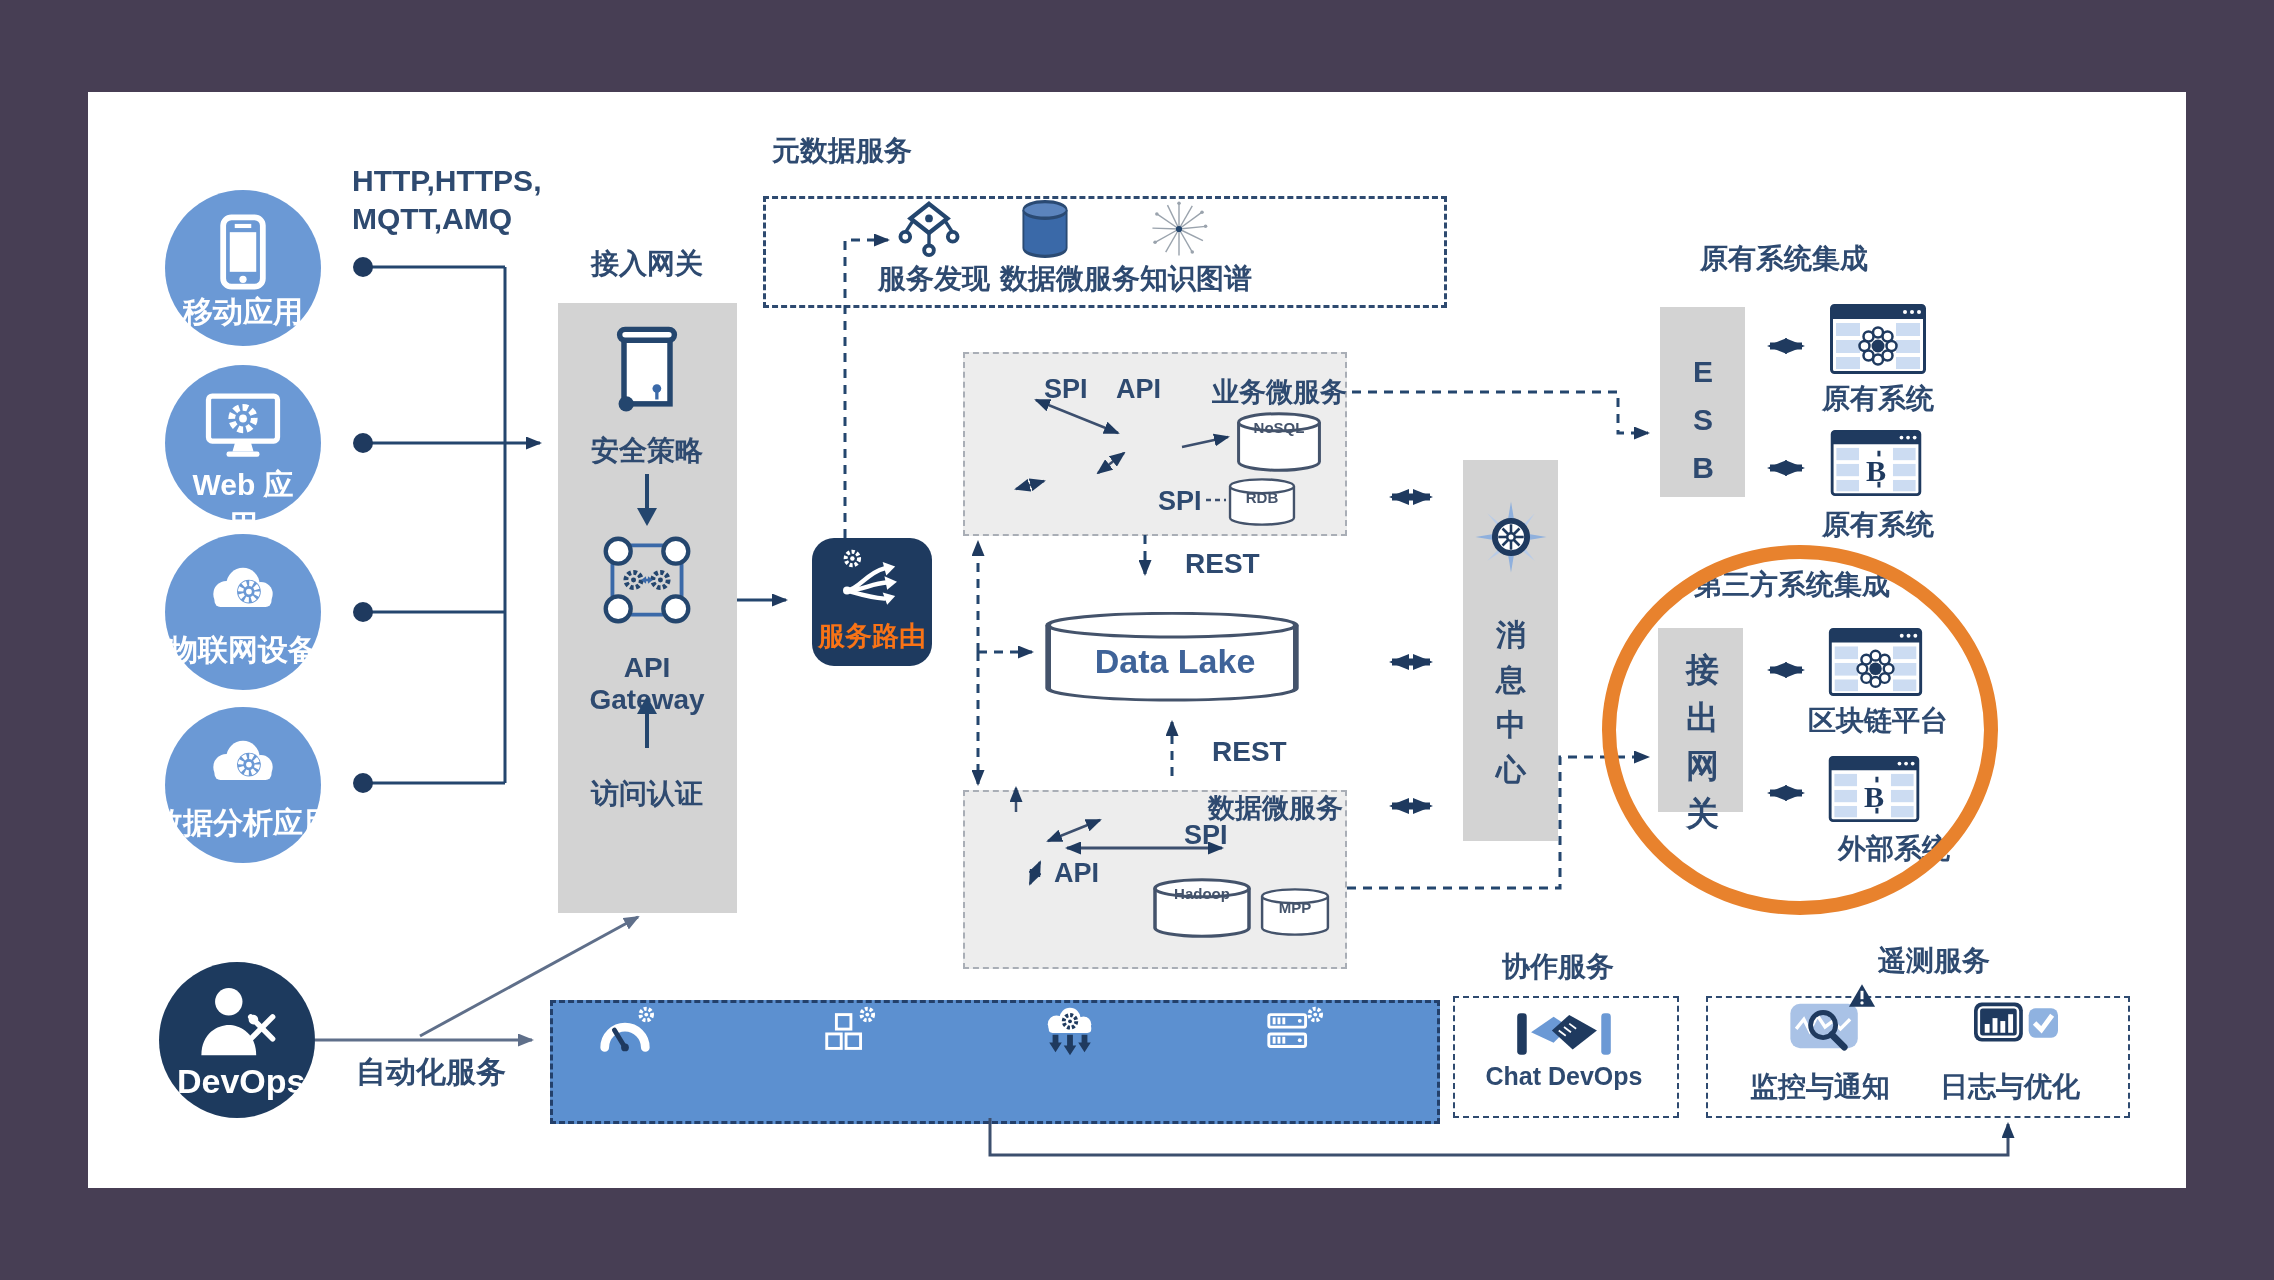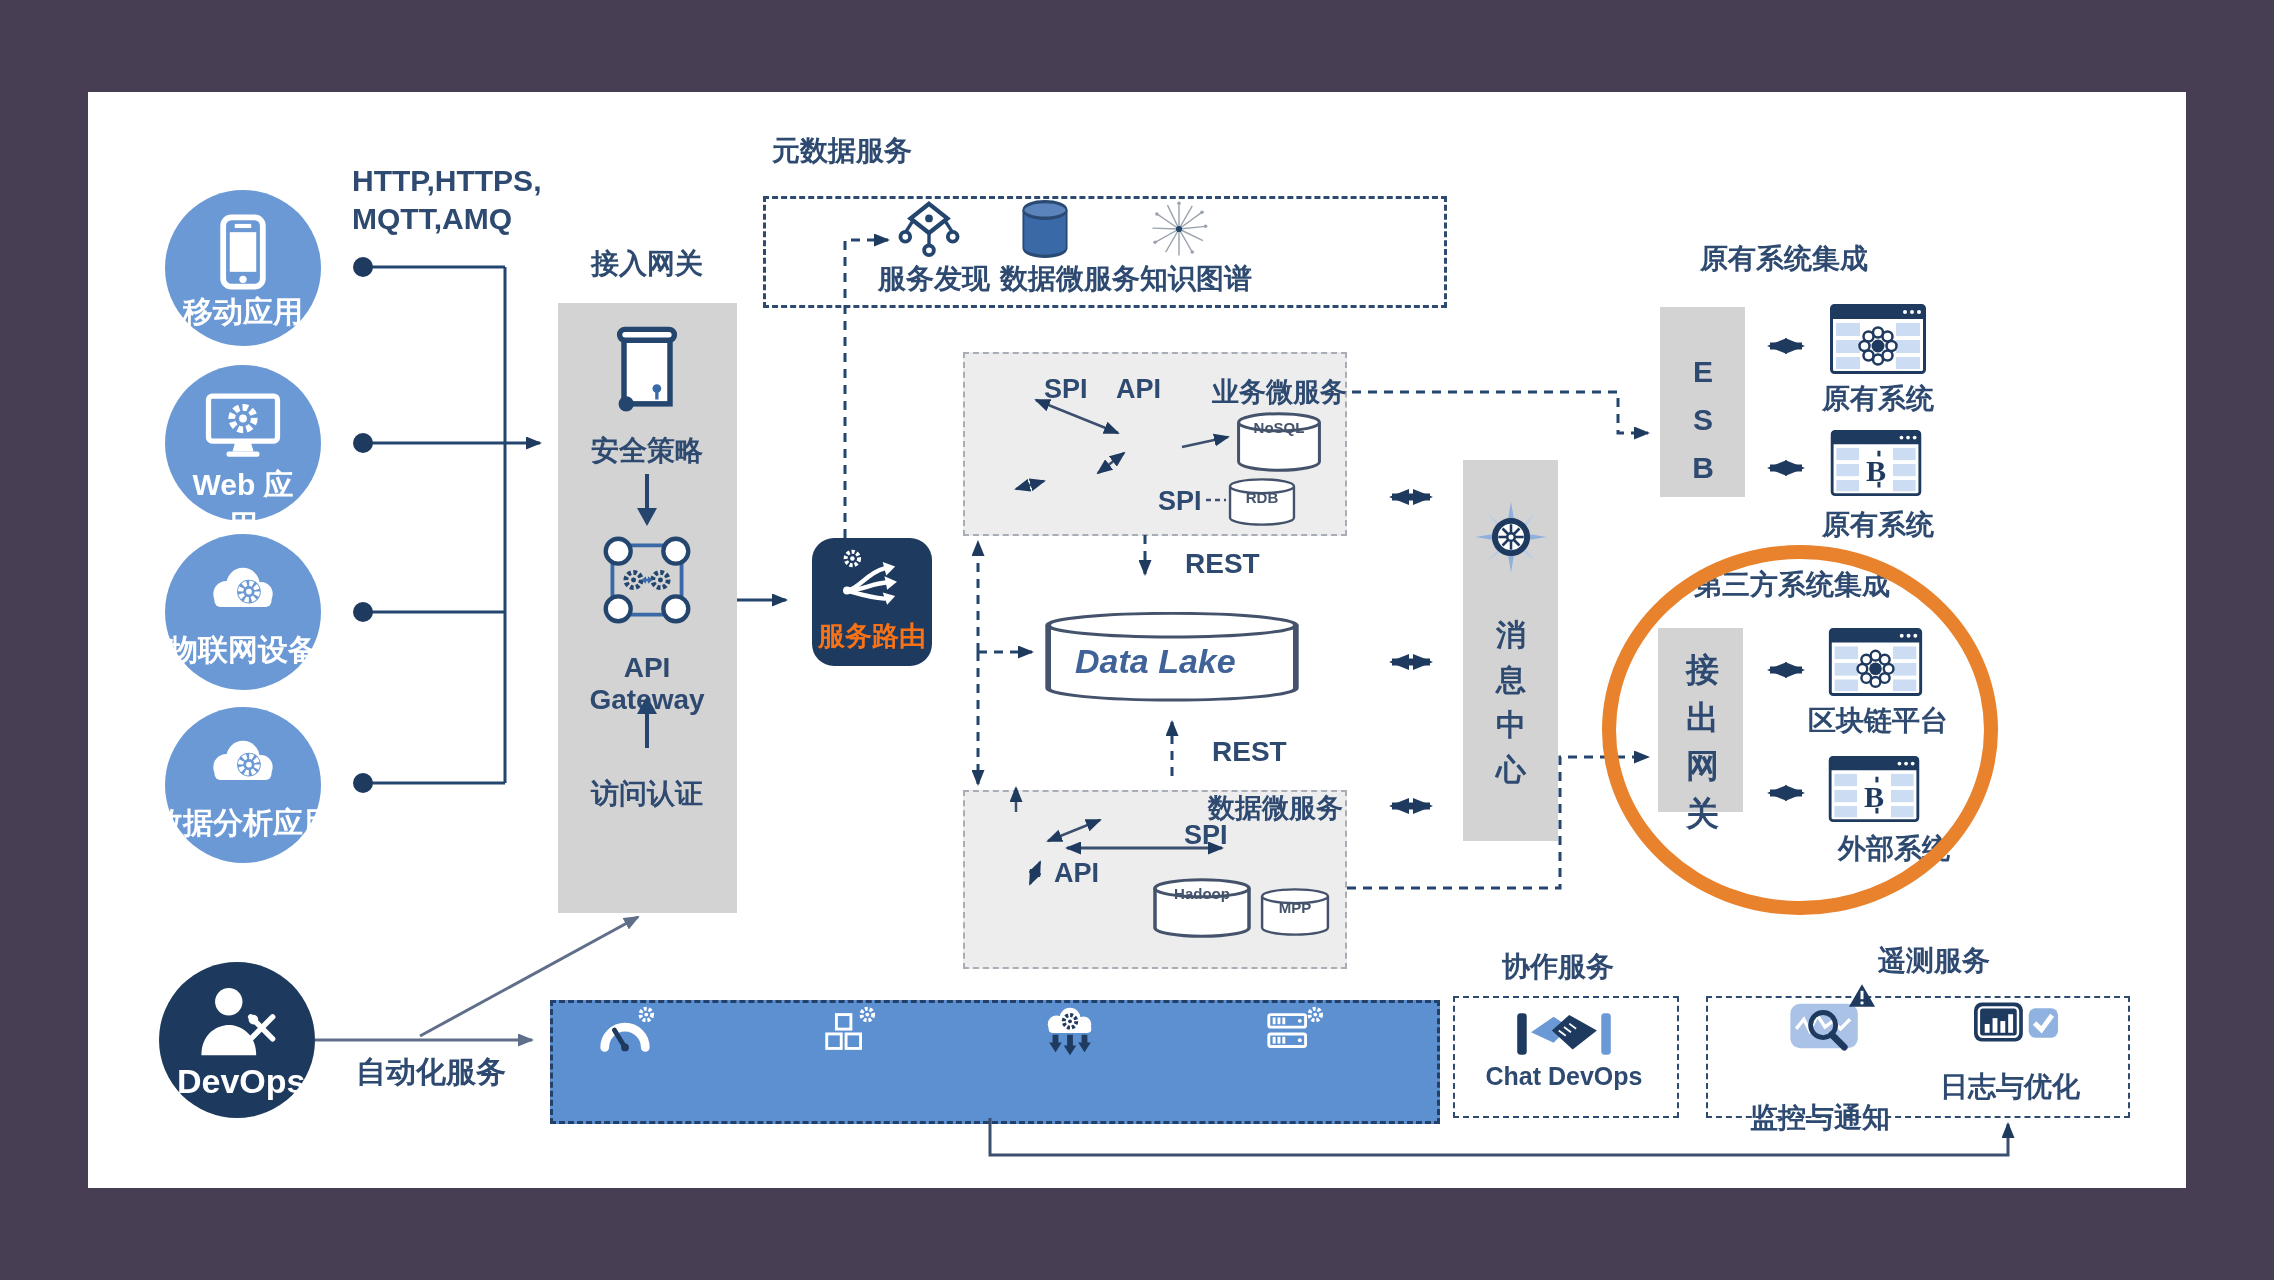--- a/index.html
+++ b/index.html
@@ -326,21 +326,21 @@
     <path d="M3,12 v46 a47,10 0 0 0 94,0 v-46" fill="#fff" stroke="#44536b" stroke-width="3.5"></path>
     <ellipse cx="50" cy="12" rx="47" ry="10" fill="#fff" stroke="#44536b" stroke-width="3.5"></ellipse>
   </svg>
   <div class="abs cyl-text" style="left:1234px;top:490px;width:56px;">RDB</div>
 
   <div class="abs t-navy t28" style="left:1185px;top:548px;z-index:3;">REST</div>
   <svg class="abs cyl" style="left:1043px;top:612px;" width="258" height="92" viewBox="0 0 100 70" preserveAspectRatio="none">
     <path d="M2,10 v48 a48,9 0 0 0 96,0 v-48" fill="#fff" stroke="#44536b" stroke-width="2.2"></path>
     <ellipse cx="50" cy="10" rx="48" ry="9" fill="#fff" stroke="#44536b" stroke-width="2.2"></ellipse>
   </svg>
-  <div class="abs" style="left:1075px;top:642px;width:200px;text-align:left;font-size:34px;font-weight:bold;color:#3f6399;z-index:4;font-style:italic;">Data Lake</div>
+  <div class="abs" style="left:1075px;top:642px;width:200px;text-align:center;font-size:34px;font-weight:bold;color:#3f6399;z-index:4;">Data Lake</div>
   <div class="abs t-navy t28" style="left:1212px;top:736px;z-index:3;">REST</div>
 
   <div class="abs panel" style="left:963px;top:790px;width:380px;height:175px;"></div>
   <div class="abs cube" style="left:1110px;top:788px;width:48px;height:40px;"><svg width="100%" height="100%" viewBox="0 0 50 44">
         <g stroke="#4a5a74" stroke-width="2.5" fill="#fff" stroke-linejoin="round">
           <polygon points="5,14 13,5 45,5 37,14"></polygon>
           <polygon points="37,14 45,5 45,31 37,40"></polygon>
           <polygon points="5,14 37,14 37,40 5,40"></polygon>
         </g>
       </svg></div>
@@ -589,21 +589,21 @@
     <rect x="0" y="4" width="70" height="46" rx="10" fill="#a9c2e6"></rect>
     <polyline points="6,30 14,20 20,32 28,16 36,28 44,22 52,30 62,20" fill="none" stroke="#fff" stroke-width="3.5"></polyline>
     <circle cx="34" cy="26" r="13" fill="none" stroke="#1f3a5f" stroke-width="5"></circle>
     <line x1="43" y1="36" x2="56" y2="49" stroke="#1f3a5f" stroke-width="7" stroke-linecap="round"></line>
   </svg>
   <svg class="abs ic" style="left:1848px;top:982px;" width="28" height="26" viewBox="0 0 30 27">
     <path d="M15,2 L29,26 H1 Z" fill="#1f3a5f"></path>
     <rect x="13.4" y="9" width="3.2" height="9" fill="#fff"></rect>
       <circle cx="15" cy="22" r="1.8" fill="#fff"></circle>
   </svg>
-  <div class="abs t-navy t28" style="left:1750px;top:1068px;z-index:3;margin-top:31px;">监控与通知</div>
+  <div class="abs t-navy t28" style="left:1750px;top:1068px;z-index:3;">监控与通知</div>
   <svg class="abs ic" style="left:1974px;top:1002px;" width="84" height="42" viewBox="0 0 86 42">
     <rect x="0" y="0" width="50" height="40" rx="8" fill="#1f3a5f"></rect>
     <rect x="5" y="5" width="40" height="30" rx="4" fill="none" stroke="#fff" stroke-width="2.5"></rect>
     <g fill="#fff">
         <rect x="11" y="22" width="5" height="9"></rect>
         <rect x="19" y="16" width="5" height="15"></rect>
         <rect x="27" y="19" width="5" height="12"></rect>
         <rect x="35" y="12" width="5" height="19"></rect>
       </g>
     <rect x="56" y="6" width="30" height="30" rx="7" fill="#8fb2e0"></rect>

